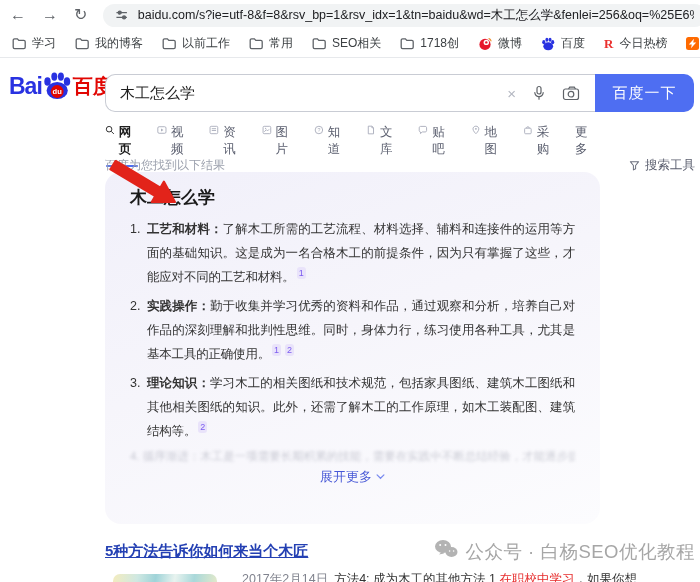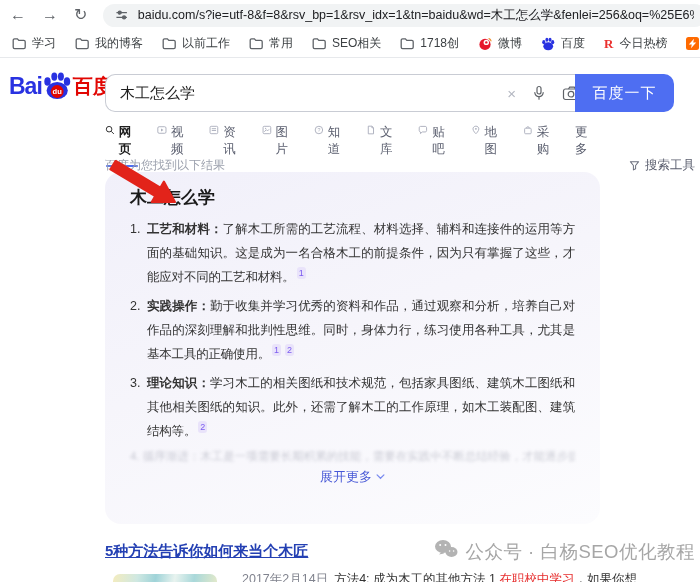--- a/index.html
+++ b/index.html
@@ -31,21 +31,21 @@
   .logo { position:absolute; left:9px; top:13px; display:flex; align-items:center; cursor:pointer; }
   .logo .bai { color:#2932e1; font-size:23px; font-weight:bold; letter-spacing:-1px; }
   .logo .cn  { color:#e10602; font-size:20px; font-weight:bold; margin-left:1px; }
 
   .sbox { position:absolute; left:105px; top:16px; width:490px; height:38px; background:#fff;
     border:1px solid #c9ccd4; border-right:none; border-radius:10px 0 0 10px;
     display:flex; align-items:center; }
   .sbox .q { flex:1; font-size:15px; color:#1f1f1f; padding-left:14px; }
   .sbox .tools { display:flex; align-items:center; gap:15px; padding-right:15px; }
   .clear-x { color:#b3b7c1; font-size:15px; cursor:pointer; }
-  .sbtn { position:absolute; left:575px; top:16px; width:99px; height:38px; background:#4e6ef2;
+  .sbtn { position:absolute; left:595px; top:16px; width:99px; height:38px; background:#4e6ef2;
     border:none; border-radius:0 10px 10px 0; color:#fff; font-size:15px; letter-spacing:1px;
     cursor:pointer; font-family:inherit; }
 
   .tabs { position:absolute; left:105px; top:66px; display:flex; gap:18px; align-items:center; }
   .tab { display:flex; align-items:flex-start; gap:4px; font-size:12.5px; color:#5c6070;
     cursor:pointer; position:relative; padding-bottom:2px; }
   .tab.active { color:#1f1f1f; font-weight:bold; }
   .tab.active::after { content:''; position:absolute; left:1px; right:1px; bottom:-7px;
     height:2.5px; background:#4e6ef2; border-radius:2px; }
   .tico { stroke:#a8acba; fill:none; stroke-width:1.1; }

